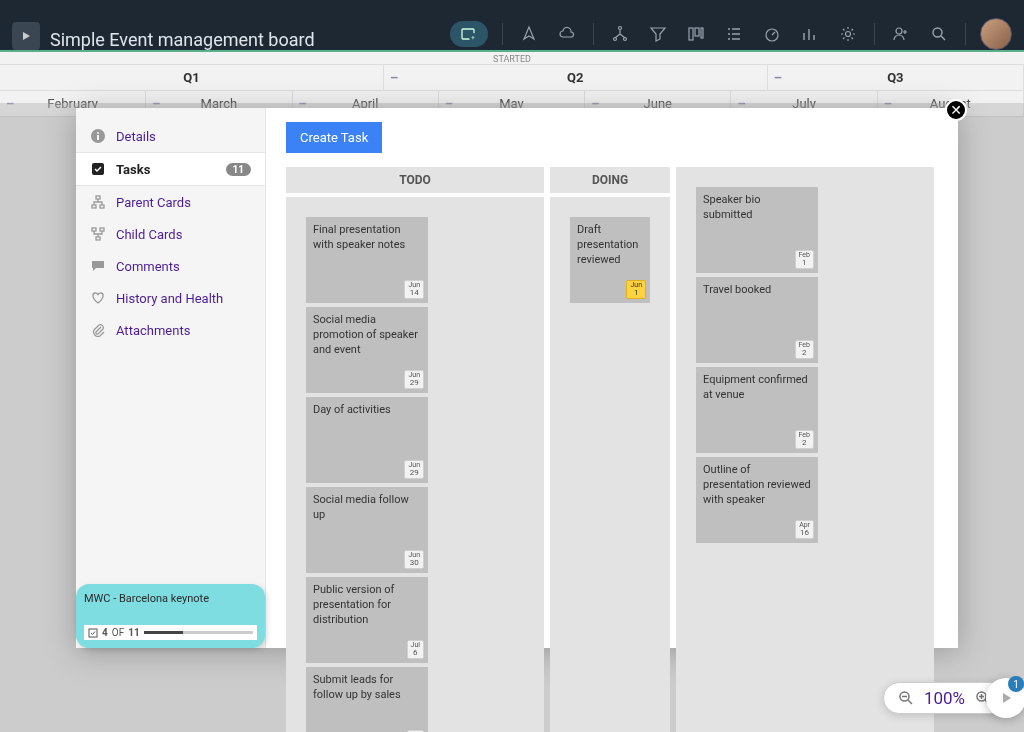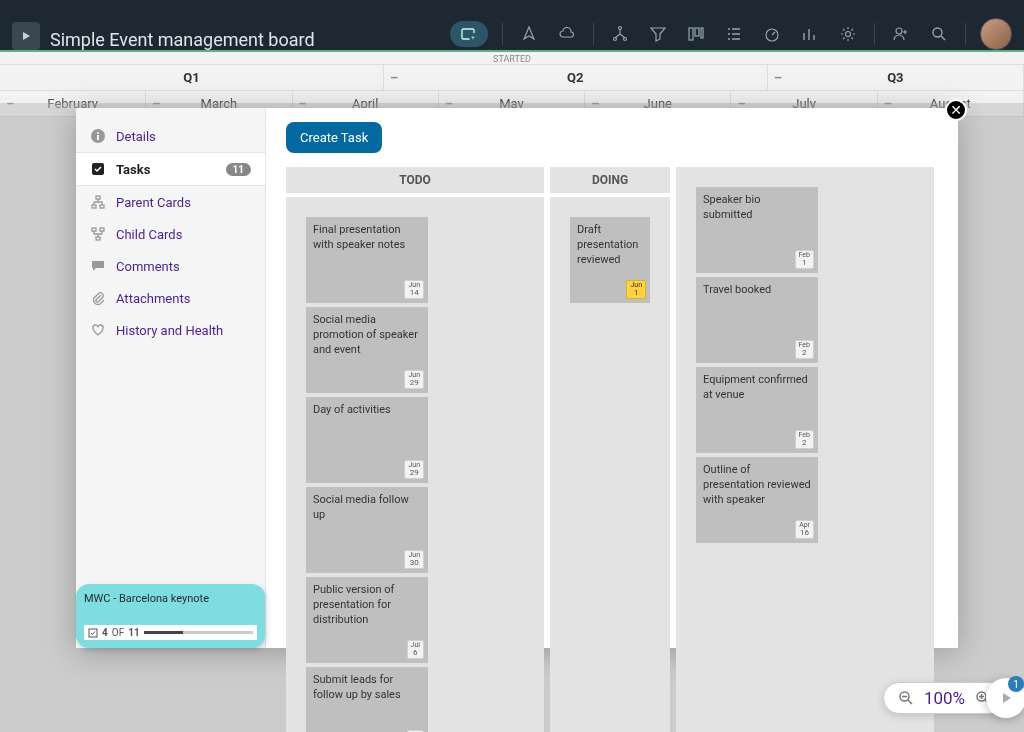--- a/index.html
+++ b/index.html
@@ -27,21 +27,21 @@
 .side-item.active{background:#fff;color:#222;font-weight:700;border-top:1px solid #e5e5e5;border-bottom:1px solid #e5e5e5}
 .side-item .icn{width:16px;height:16px;display:flex;align-items:center;justify-content:center;color:#999}
 .side-item.active .icn{color:#222}
 .side-badge{margin-left:auto;background:#888;color:#fff;border-radius:10px;padding:1px 7px;font-size:10px;font-weight:700}
 .side-spacer{flex:1}
 .mini-card{margin:0;background:#7ddde0;border-radius:13px;padding:8px 8px 8px;font-size:11px;color:#2a2a2a;box-shadow:2px 2px 5px rgba(0,0,0,.15)}
 .mini-card-progress{background:#fff;margin-top:20px;padding:2px 4px;display:flex;align-items:center;gap:4px;font-size:10px;color:#555}
 .mini-card-progress .bar{flex:1;height:3px;background:#ccc;position:relative}
 .mini-card-progress .bar::after{content:"";position:absolute;left:0;top:0;bottom:0;width:36%;background:#444}
 .main{flex:1;padding:14px 20px 10px;display:flex;flex-direction:column}
-.create-btn{background:#0369a1;color:#fff;border:none;padding:8px 14px;font-size:13px;border-radius:8px;cursor:pointer;align-self:flex-start}
+.create-btn{background:#3b82f6;color:#fff;border:none;padding:8px 14px;font-size:13px;border-radius:0;cursor:pointer;align-self:flex-start}
 .kanban{display:flex;gap:6px;margin-top:14px;flex:1}
 .col{display:flex;flex-direction:column;gap:4px}
 .col.todo{flex:0 0 258px}
 .col.doing{flex:0 0 120px}
 .col.done{flex:0 0 258px}
 .col-header{background:#e3e3e3;text-align:center;padding:6px;font-size:12px;font-weight:700;color:#555}
 .col-body{background:#e3e3e3;padding:20px;flex:1;display:flex;flex-wrap:wrap;gap:4px;align-content:flex-start;position:relative}
 .card{background:#bfbfbf;width:122px;height:86px;padding:6px 7px;font-size:11px;color:#333;line-height:1.35;position:relative}
 .col.doing .card{width:100%}
 .card .date-chip{position:absolute;right:4px;bottom:4px;background:#f2f2f2;border:1px solid #d0d0d0;border-radius:2px;padding:1px 3px;font-size:8px;color:#555;text-align:center;line-height:1}
@@ -245,32 +245,32 @@
       <span class="icn">
           <svg width="14" height="14" viewBox="0 0 14 14" fill="currentColor">
             <path d="M1 2h12v7H5l-3 3V9H1z"></path>
           </svg>
         </span>
       <span>Comments</span>
     </div>
     <div class="side-item">
       <span class="icn">
           <svg width="14" height="14" viewBox="0 0 14 14" fill="none" stroke="currentColor" stroke-width="1.3">
+            <path d="M7 12S2 8 2 5a2.5 2.5 0 015-1 2.5 2.5 0 015 1c0 3-5 7-5 7z"></path>
+          </svg>
+        </span>
+      <span>History and Health</span>
+    </div>
+    <div class="side-item">
+      <span class="icn">
+          <svg width="14" height="14" viewBox="0 0 14 14" fill="none" stroke="currentColor" stroke-width="1.3">
             <path d="M10 4L5 9a1.5 1.5 0 002 2l5-5a3 3 0 00-4-4L3 7a4.5 4.5 0 006 6l4-4"></path>
           </svg>
         </span>
       <span>Attachments</span>
-    </div>
-    <div class="side-item">
-      <span class="icn">
-          <svg width="14" height="14" viewBox="0 0 14 14" fill="none" stroke="currentColor" stroke-width="1.3">
-            <path d="M7 12S2 8 2 5a2.5 2.5 0 015-1 2.5 2.5 0 015 1c0 3-5 7-5 7z"></path>
-          </svg>
-        </span>
-      <span>History and Health</span>
     </div>
     <div class="side-spacer"></div>
     <div class="mini-card">
       <div>MWC - Barcelona keynote</div>
       <div class="mini-card-progress">
         <svg width="10" height="10" viewBox="0 0 10 10" fill="none" stroke="#555">
             <rect x="1" y="1" width="8" height="8"></rect>
             <path d="M3 5l1.5 1.5L7 3.5"></path>
           </svg>
         <b>4</b>

